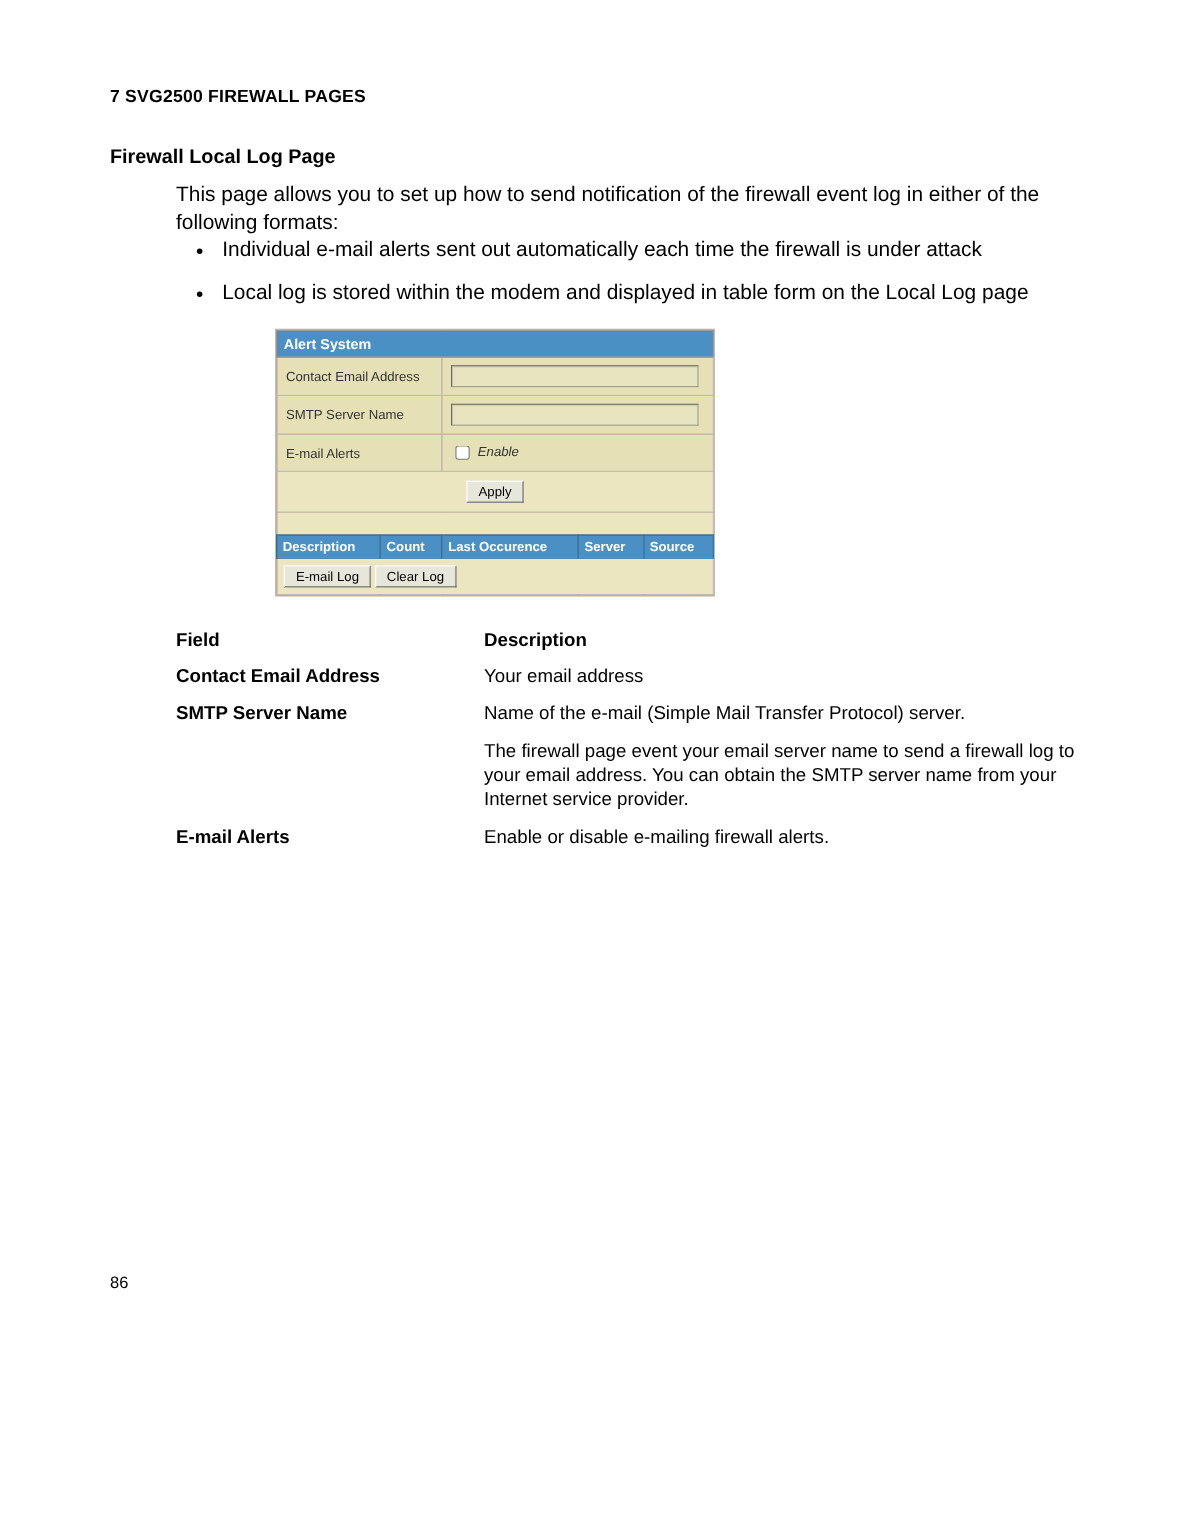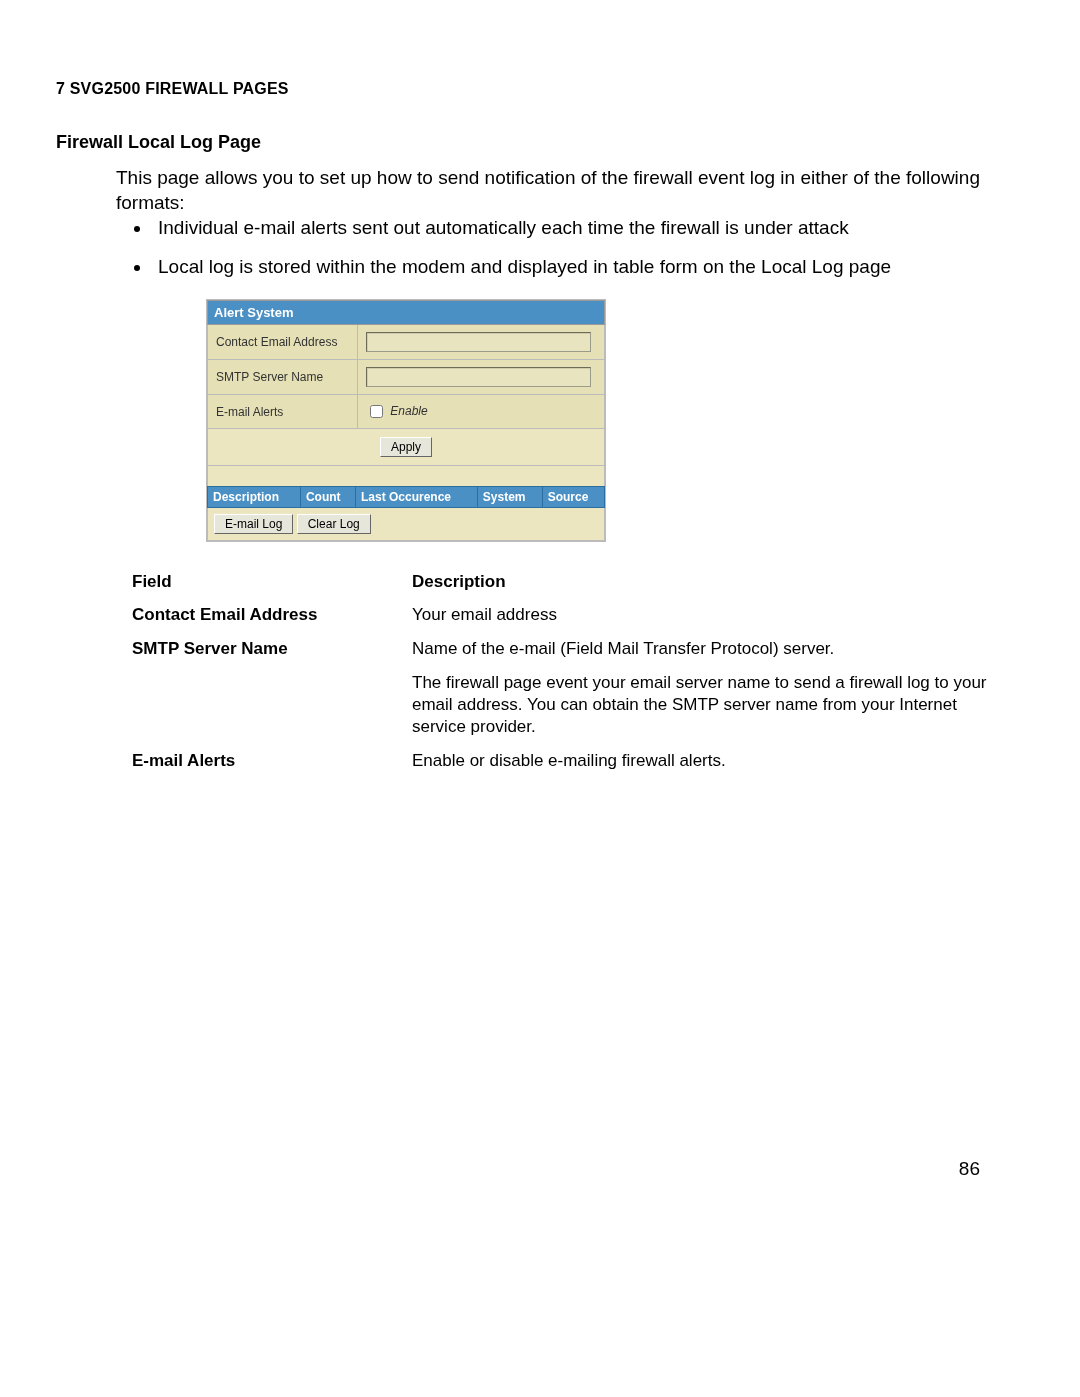--- a/index.html
+++ b/index.html
@@ -5,21 +5,21 @@
   * { box-sizing: border-box; }
   body {
     margin: 0;
     padding: 0;
     background: #ffffff;
     font-family: Arial, Helvetica, sans-serif;
     color: #000;
     width: 1080px;
   }
   .page {
-    padding: 80px 100px 60px 56px;
+    padding: 80px 100px 60px 100px;
   }
   .section-header {
     font-family: Arial, sans-serif;
     font-weight: bold;
     font-size: 16px;
     letter-spacing: 0.2px;
     margin-bottom: 34px;
   }
   .page-title {
     font-family: Arial, sans-serif;
@@ -124,42 +124,41 @@
   .log-btn-row td {
     background: #ebe6c0;
     padding: 6px;
     border: 1px solid #bbb;
   }
   
   .field-table {
     width: 100%;
     border-collapse: collapse;
     margin-top: 4px;
-    margin-left: 16px;
   }
   .field-table th {
     text-align: left;
     font-weight: bold;
     font-size: 17px;
     padding: 6px 0;
     vertical-align: top;
   }
   .field-table td {
     font-size: 17px;
     padding: 6px 0;
     vertical-align: top;
     line-height: 1.3;
   }
   .field-table .fname {
     font-weight: bold;
     width: 280px;
   }
   .page-number {
-    text-align: right;
-    font-size: 19px;
+    text-align: left;
+    font-size: 15px;
     margin-top: 380px;
   }
 </style>
 </head>
 <body>
 
 <div class="page">
   <div class="section-header">7 SVG2500 FIREWALL PAGES</div>
   <div class="page-title">Firewall Local Log Page</div>
 
@@ -200,21 +199,21 @@
               <td colspan="2"></td>
             </tr>
       </tbody>
         </table>
       <table class="ui-table">
         <tbody>
             <tr class="log-header-row">
           <td>Description</td>
           <td>Count</td>
           <td>Last Occurence</td>
-          <td>System</td>
+          <td>Server</td>
           <td>Source</td>
         </tr>
         <tr class="log-btn-row">
           <td colspan="5">
             <button class="ui-btn">E-mail Log</button>
             <button class="ui-btn">Clear Log</button>
           </td>
         </tr>
       </tbody>
         </table>
@@ -225,21 +224,21 @@
           <tr>
         <th>Field</th>
         <th>Description</th>
       </tr>
       <tr>
         <td class="fname">Contact Email Address</td>
         <td>Your email address</td>
       </tr>
       <tr>
         <td class="fname">SMTP Server Name</td>
-        <td>Name of the e-mail (Field Mail Transfer Protocol) server.</td>
+        <td>Name of the e-mail (Simple Mail Transfer Protocol) server.</td>
       </tr>
       <tr>
         <td class="fname"></td>
         <td>The firewall page event your email server name to send a firewall log to your email address. You can obtain the SMTP server name from your Internet service provider.</td>
       </tr>
       <tr>
         <td class="fname">E-mail Alerts</td>
         <td>Enable or disable e-mailing firewall alerts.</td>
       </tr>
     </tbody>

